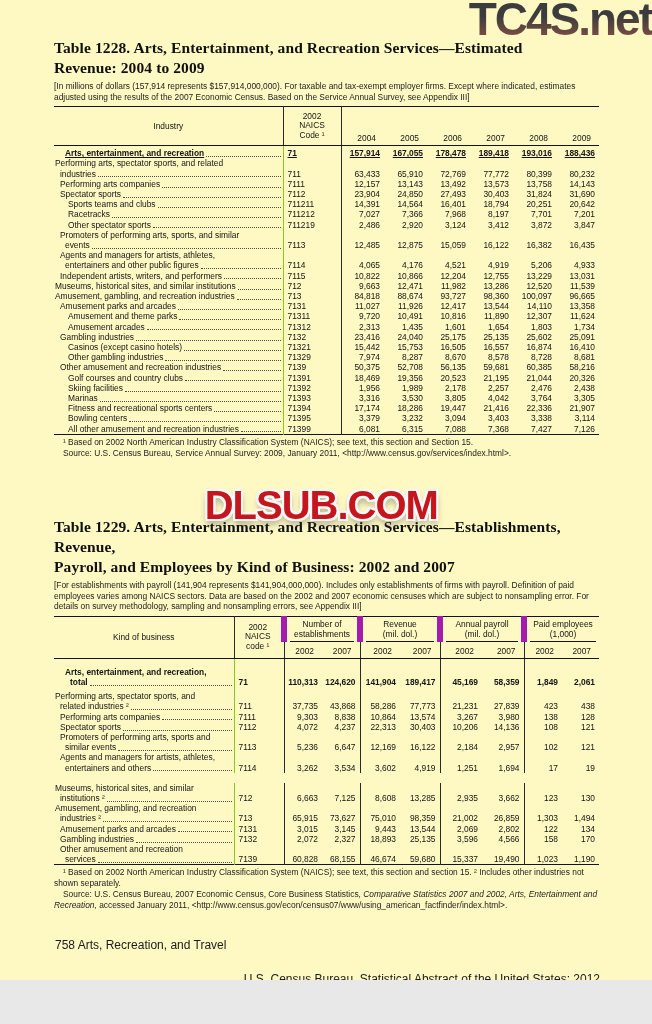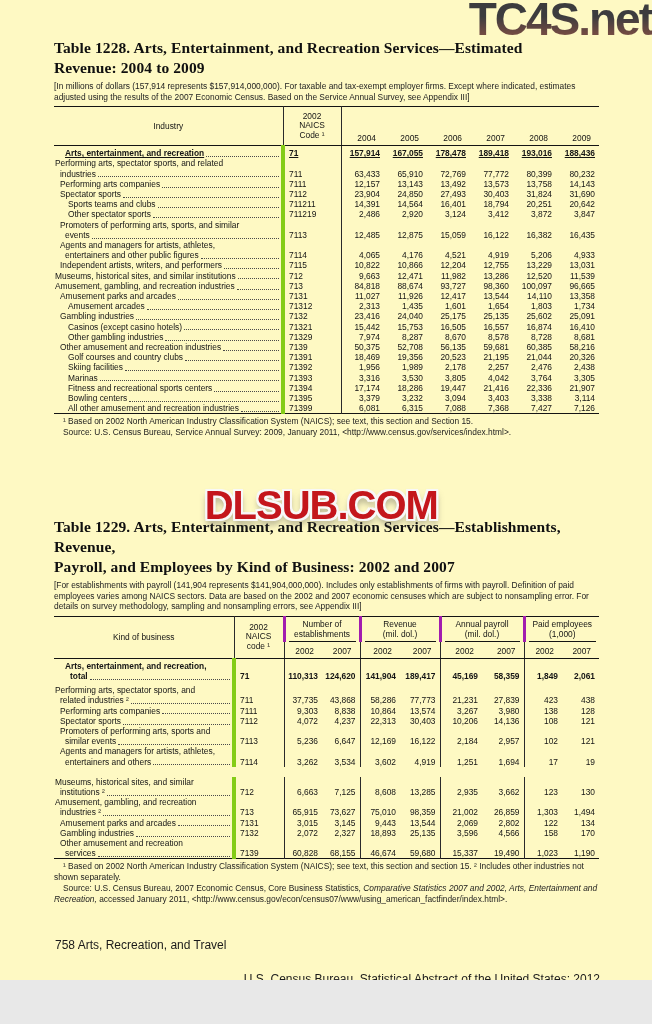--- a/index.html
+++ b/index.html
@@ -19,35 +19,35 @@
   
   table{border-collapse:collapse;table-layout:fixed;width:545px;margin-top:4px;
         font-size:8.4px;color:#141414;border-top:1.6px solid #141414;border-bottom:1.6px solid #141414;}
   th{font-weight:normal;padding:0;}
   td{padding:0;vertical-align:bottom;line-height:10.2px;}
   .t1228 thead th{border-bottom:1.6px solid #141414;height:36px;}
   .kob{vertical-align:middle;text-align:center;}
   .codeh{vertical-align:middle;text-align:center;line-height:9.6px;border-left:1px solid #2a2a2a;}
   .yr{vertical-align:bottom;text-align:right;padding:0 8px 2px 0;}
   .pl{border-left:1px solid #2a2a2a;}
-  .code{border-left:4px solid #84cc16;padding-left:4px;}
+  .code{border-left:1px solid #84cc16;padding-left:4px;}
   .num{text-align:right;padding-right:4px;}
   tr.b td{font-weight:bold;}
   .t1228 tbody tr:first-child td{padding-top:2px;text-decoration:underline;}
-  .t1229 tbody tr:first-child td{padding-top:2px;padding-bottom:4px;margin-top:45px;}
+  .t1229 tbody tr:first-child td{padding-top:8px;padding-bottom:4px;margin-top:45px;}
   tr.spacer td{height:10px;}
   .lbl{overflow:hidden;}
   .line{display:flex;align-items:flex-end;}
   .line span{white-space:nowrap;}
   .leader{flex:1 1 auto;border-bottom:1.3px dotted #4a4a4a;margin:0 2px 1.5px 2px;min-width:4px;}
   .ind0{padding-left:1px;margin-top:48px;} .ind1{padding-left:6px;} .ind2{padding-left:14px;} .indb{padding-left:11px;}
   .line.l2{padding-left:5px;}
   
   .t1229 thead th.bb{border-bottom:1.6px solid #141414;}
-  .t1229 .grp{border-left:3px solid #a21caf;vertical-align:bottom;padding:2px 3px 0 3px;}
+  .t1229 .grp{border-left:6px solid #a21caf;vertical-align:bottom;padding:2px 3px 0 3px;}
   .gtxt{border-bottom:1px solid #141414;text-align:center;line-height:10px;padding-bottom:2px;}
   .t1229 tr.yrs th{height:14px;}
   
   .fn{font-size:8.4px;line-height:10.8px;margin-top:2px;color:#1c1c1c;}
   .fn p{margin:0;text-indent:9px;}
   .it{font-style:italic;}
   
   #footer-left{position:absolute;left:55px;top:938px;font-size:12px;color:#1a1a1a;}
   #footer-right{position:absolute;right:52px;top:972px;font-size:12px;color:#1a1a1a;}
   
@@ -185,20 +185,35 @@
             <td class="num pl">14,391</td>
             <td class="num">14,564</td>
             <td class="num">16,401</td>
             <td class="num">18,794</td>
             <td class="num">20,251</td>
             <td class="num">20,642</td>
           </tr>
           <tr>
             <td class="lbl ind2">
               <div class="line">
+                <span>Racetracks</span>
+                <span class="leader"></span>
+              </div>
+            </td>
+            <td class="code">711212</td>
+            <td class="num pl">7,027</td>
+            <td class="num">7,366</td>
+            <td class="num">7,968</td>
+            <td class="num">8,197</td>
+            <td class="num">7,701</td>
+            <td class="num">7,201</td>
+          </tr>
+          <tr>
+            <td class="lbl ind2">
+              <div class="line">
                 <span>Other spectator sports</span>
                 <span class="leader"></span>
               </div>
             </td>
             <td class="code">711219</td>
             <td class="num pl">2,486</td>
             <td class="num">2,920</td>
             <td class="num">3,124</td>
             <td class="num">3,412</td>
             <td class="num">3,872</td>
@@ -292,20 +307,35 @@
                 <span class="leader"></span>
               </div>
             </td>
             <td class="code">7131</td>
             <td class="num pl">11,027</td>
             <td class="num">11,926</td>
             <td class="num">12,417</td>
             <td class="num">13,544</td>
             <td class="num">14,110</td>
             <td class="num">13,358</td>
+          </tr>
+          <tr>
+            <td class="lbl ind2">
+              <div class="line">
+                <span>Amusement and theme parks</span>
+                <span class="leader"></span>
+              </div>
+            </td>
+            <td class="code">71311</td>
+            <td class="num pl">9,720</td>
+            <td class="num">10,491</td>
+            <td class="num">10,816</td>
+            <td class="num">11,890</td>
+            <td class="num">12,307</td>
+            <td class="num">11,624</td>
           </tr>
           <tr>
             <td class="lbl ind2">
               <div class="line">
                 <span>Amusement arcades</span>
                 <span class="leader"></span>
               </div>
             </td>
             <td class="code">71312</td>
             <td class="num pl">2,313</td>

